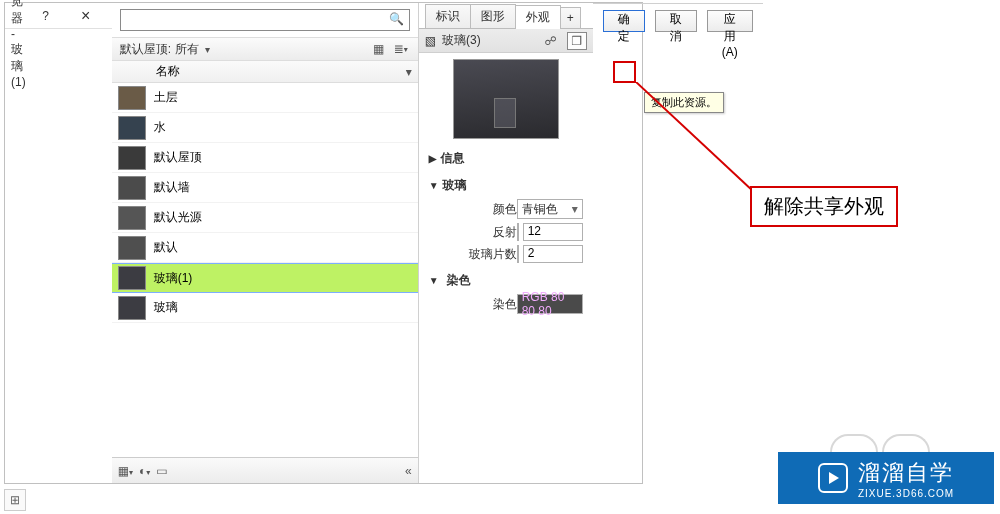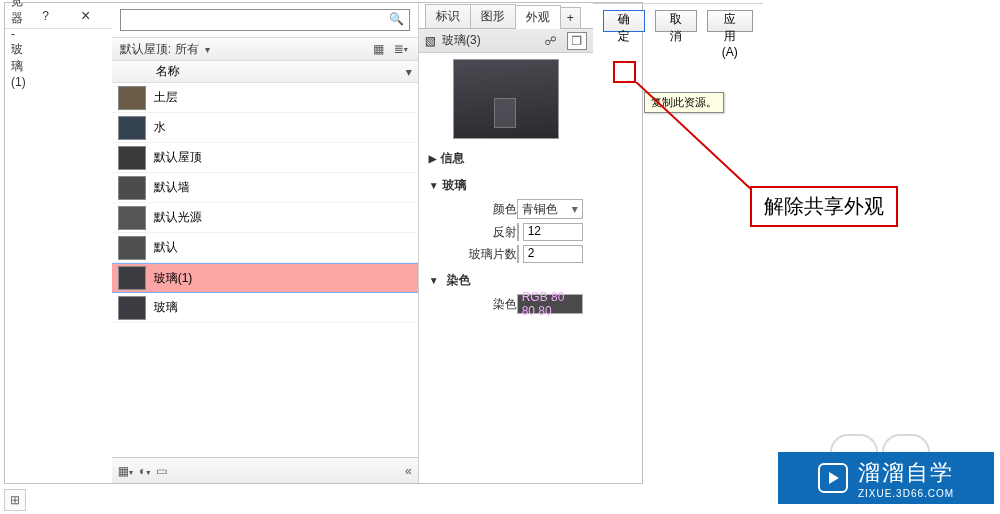--- a/index.html
+++ b/index.html
@@ -24,21 +24,21 @@
   .filterrow .drop { font-size:10px; color:#555; margin-left:2px; }
   .filterrow .spacer { flex:1; }
   .filterrow .tool { width:18px; height:18px; display:flex; align-items:center; justify-content:center; color:#555; }
 
   .headerrow { height: 22px; background: linear-gradient(#fafafa,#f0f0f0); border-bottom:1px solid #ddd; display:flex; align-items:center; padding-left: 44px; }
   .headerrow .menu-arrow { margin-left:auto; margin-right:6px; color:#555; }
 
   .matlist { flex:1; overflow:auto; background:#fff; }
   .matitem { height:30px; display:flex; align-items:center; gap:8px; padding:0 6px; border-bottom:1px solid #f2f2f2; }
   .matitem .swatch { width:28px; height:24px; background:#555; border:1px solid #888; }
-  .matitem.selected { background:#fca5a5; border-top:1px solid #7daeff; border-bottom:1px solid #7daeff;text-align:center; }
+  .matitem.selected { background:#bef264; border-top:1px solid #7daeff; border-bottom:1px solid #7daeff;text-align:center; }
 
   .leftfooter { height:26px; background:linear-gradient(#fafafa,#ececec); border-top:1px solid #ccc; display:flex; align-items:center; padding:0 6px; gap:6px; color:#555; }
   .leftfooter .lf-spacer { flex:1; }
 
   
   .right { flex:1; display:flex; flex-direction:column; background:#fff; }
   .tabs { height:26px; display:flex; align-items:flex-end; padding:4px 6px 0 6px; gap:0; border-bottom:1px solid #bcbcbc; }
   .tab { padding:3px 10px; border:1px solid #bcbcbc; border-bottom:none; background:linear-gradient(#f9f9f9,#ededed); margin-right:-1px; color:#333; }
   .tab.active { background:#fff; position:relative; top:1px; }
   .tab.add { padding:3px 6px; }

